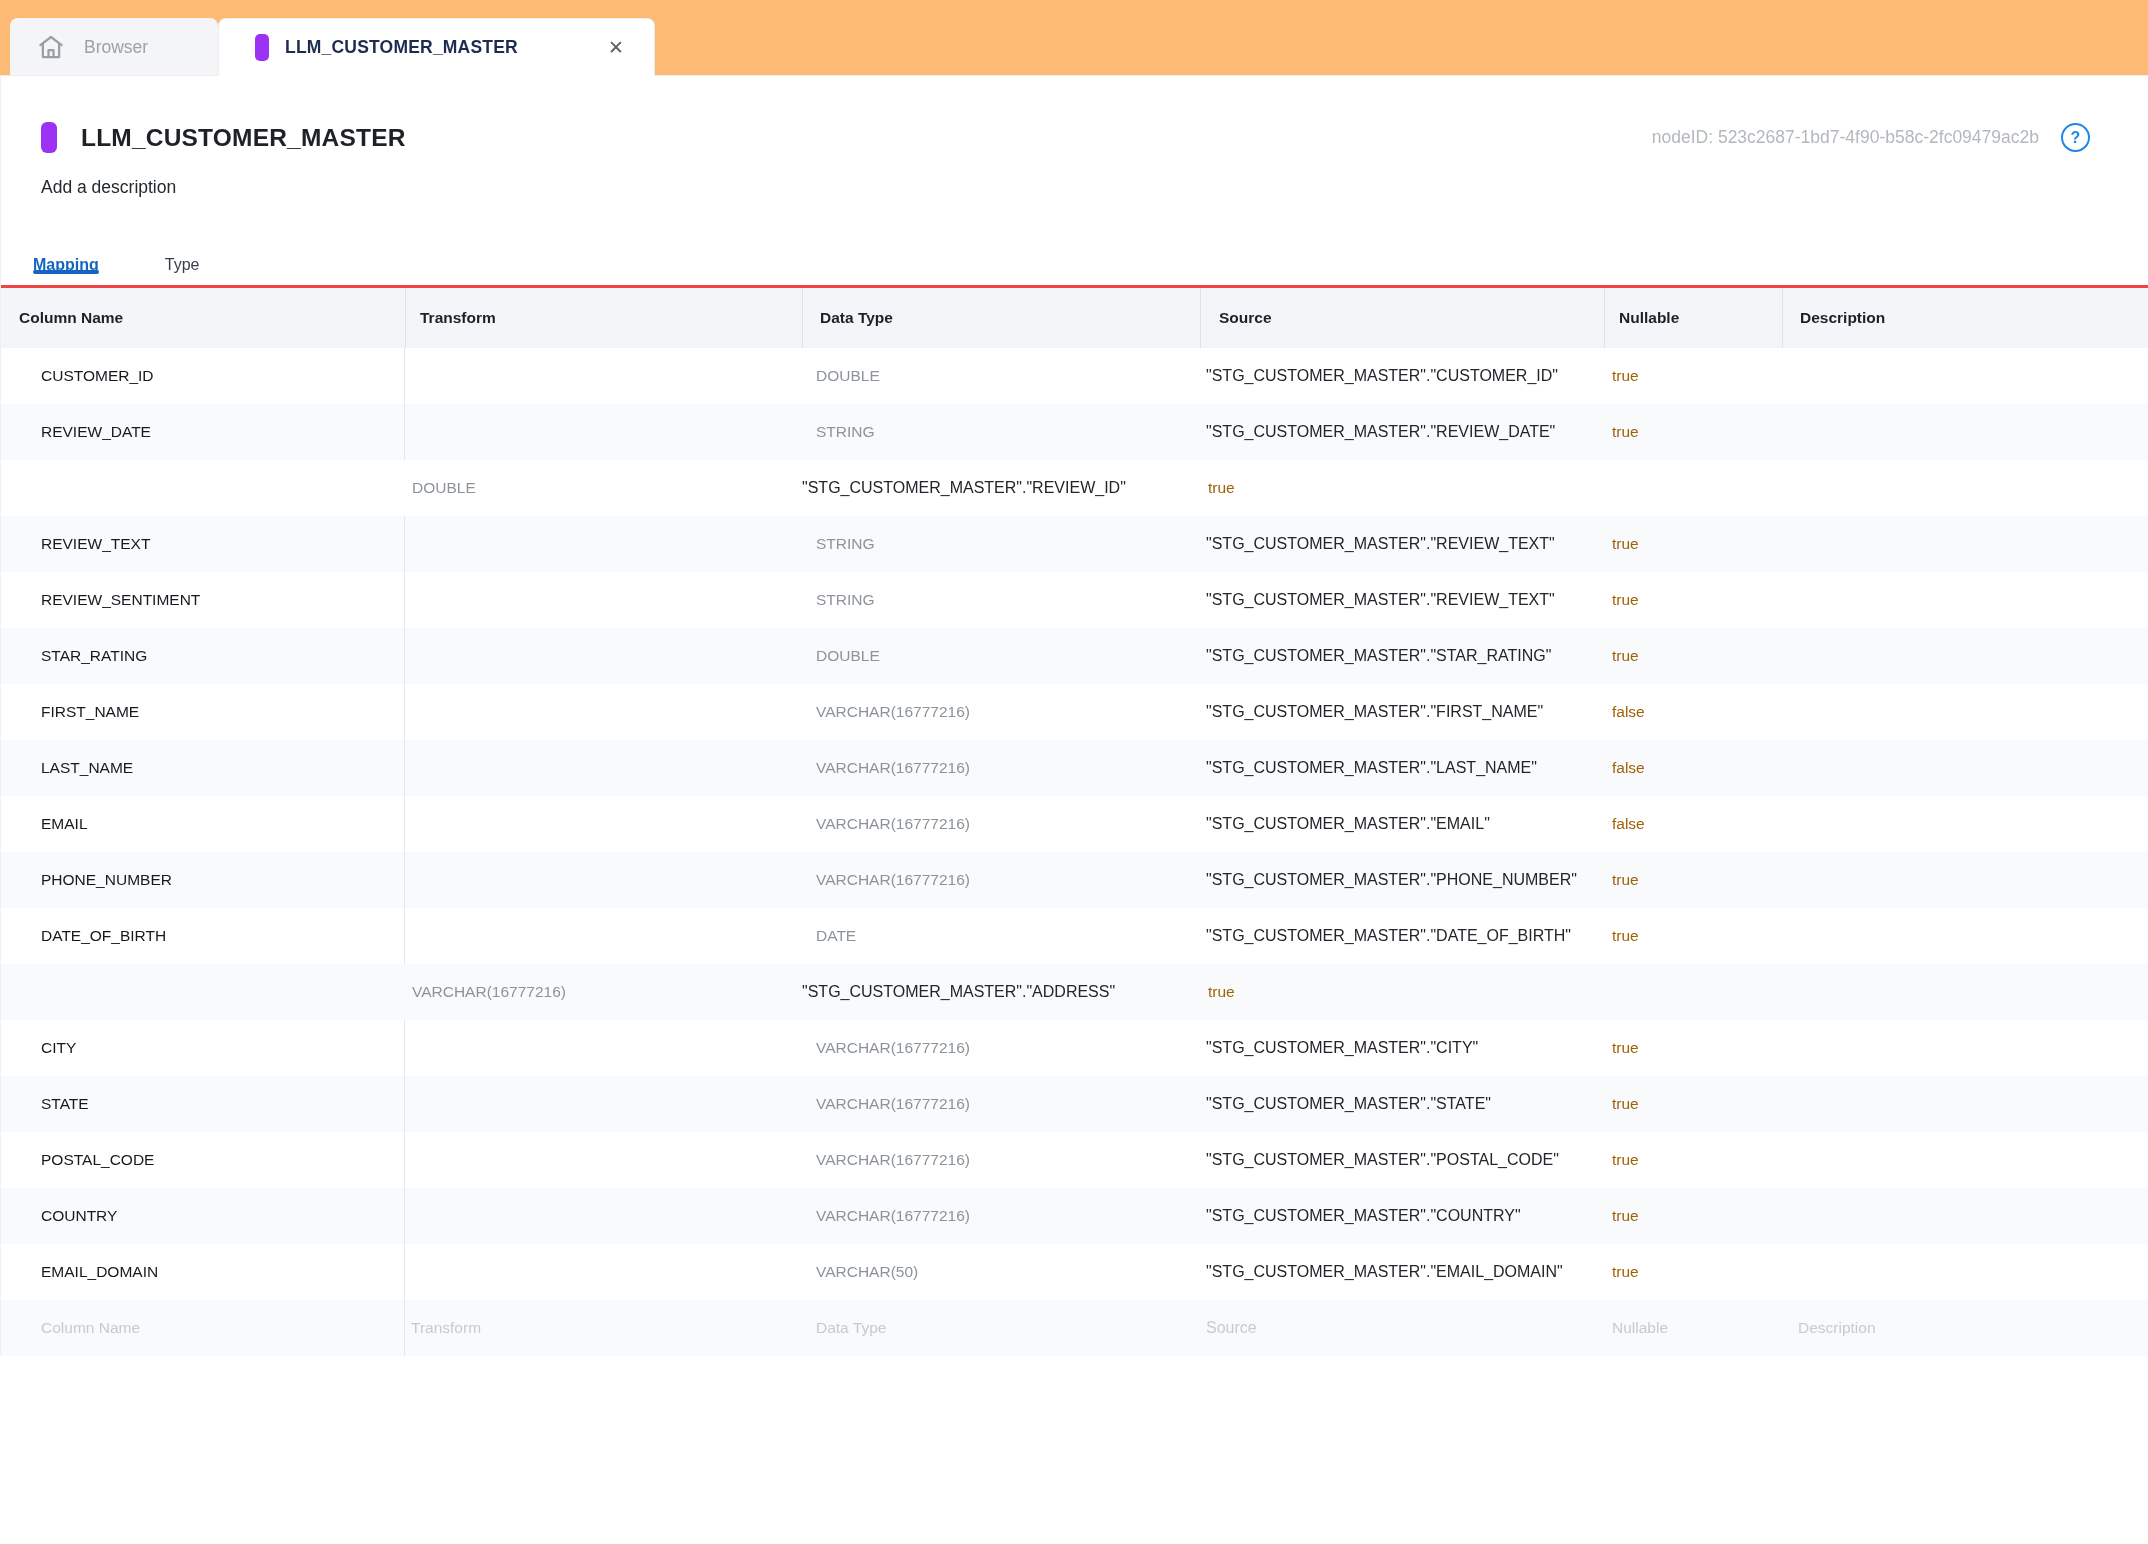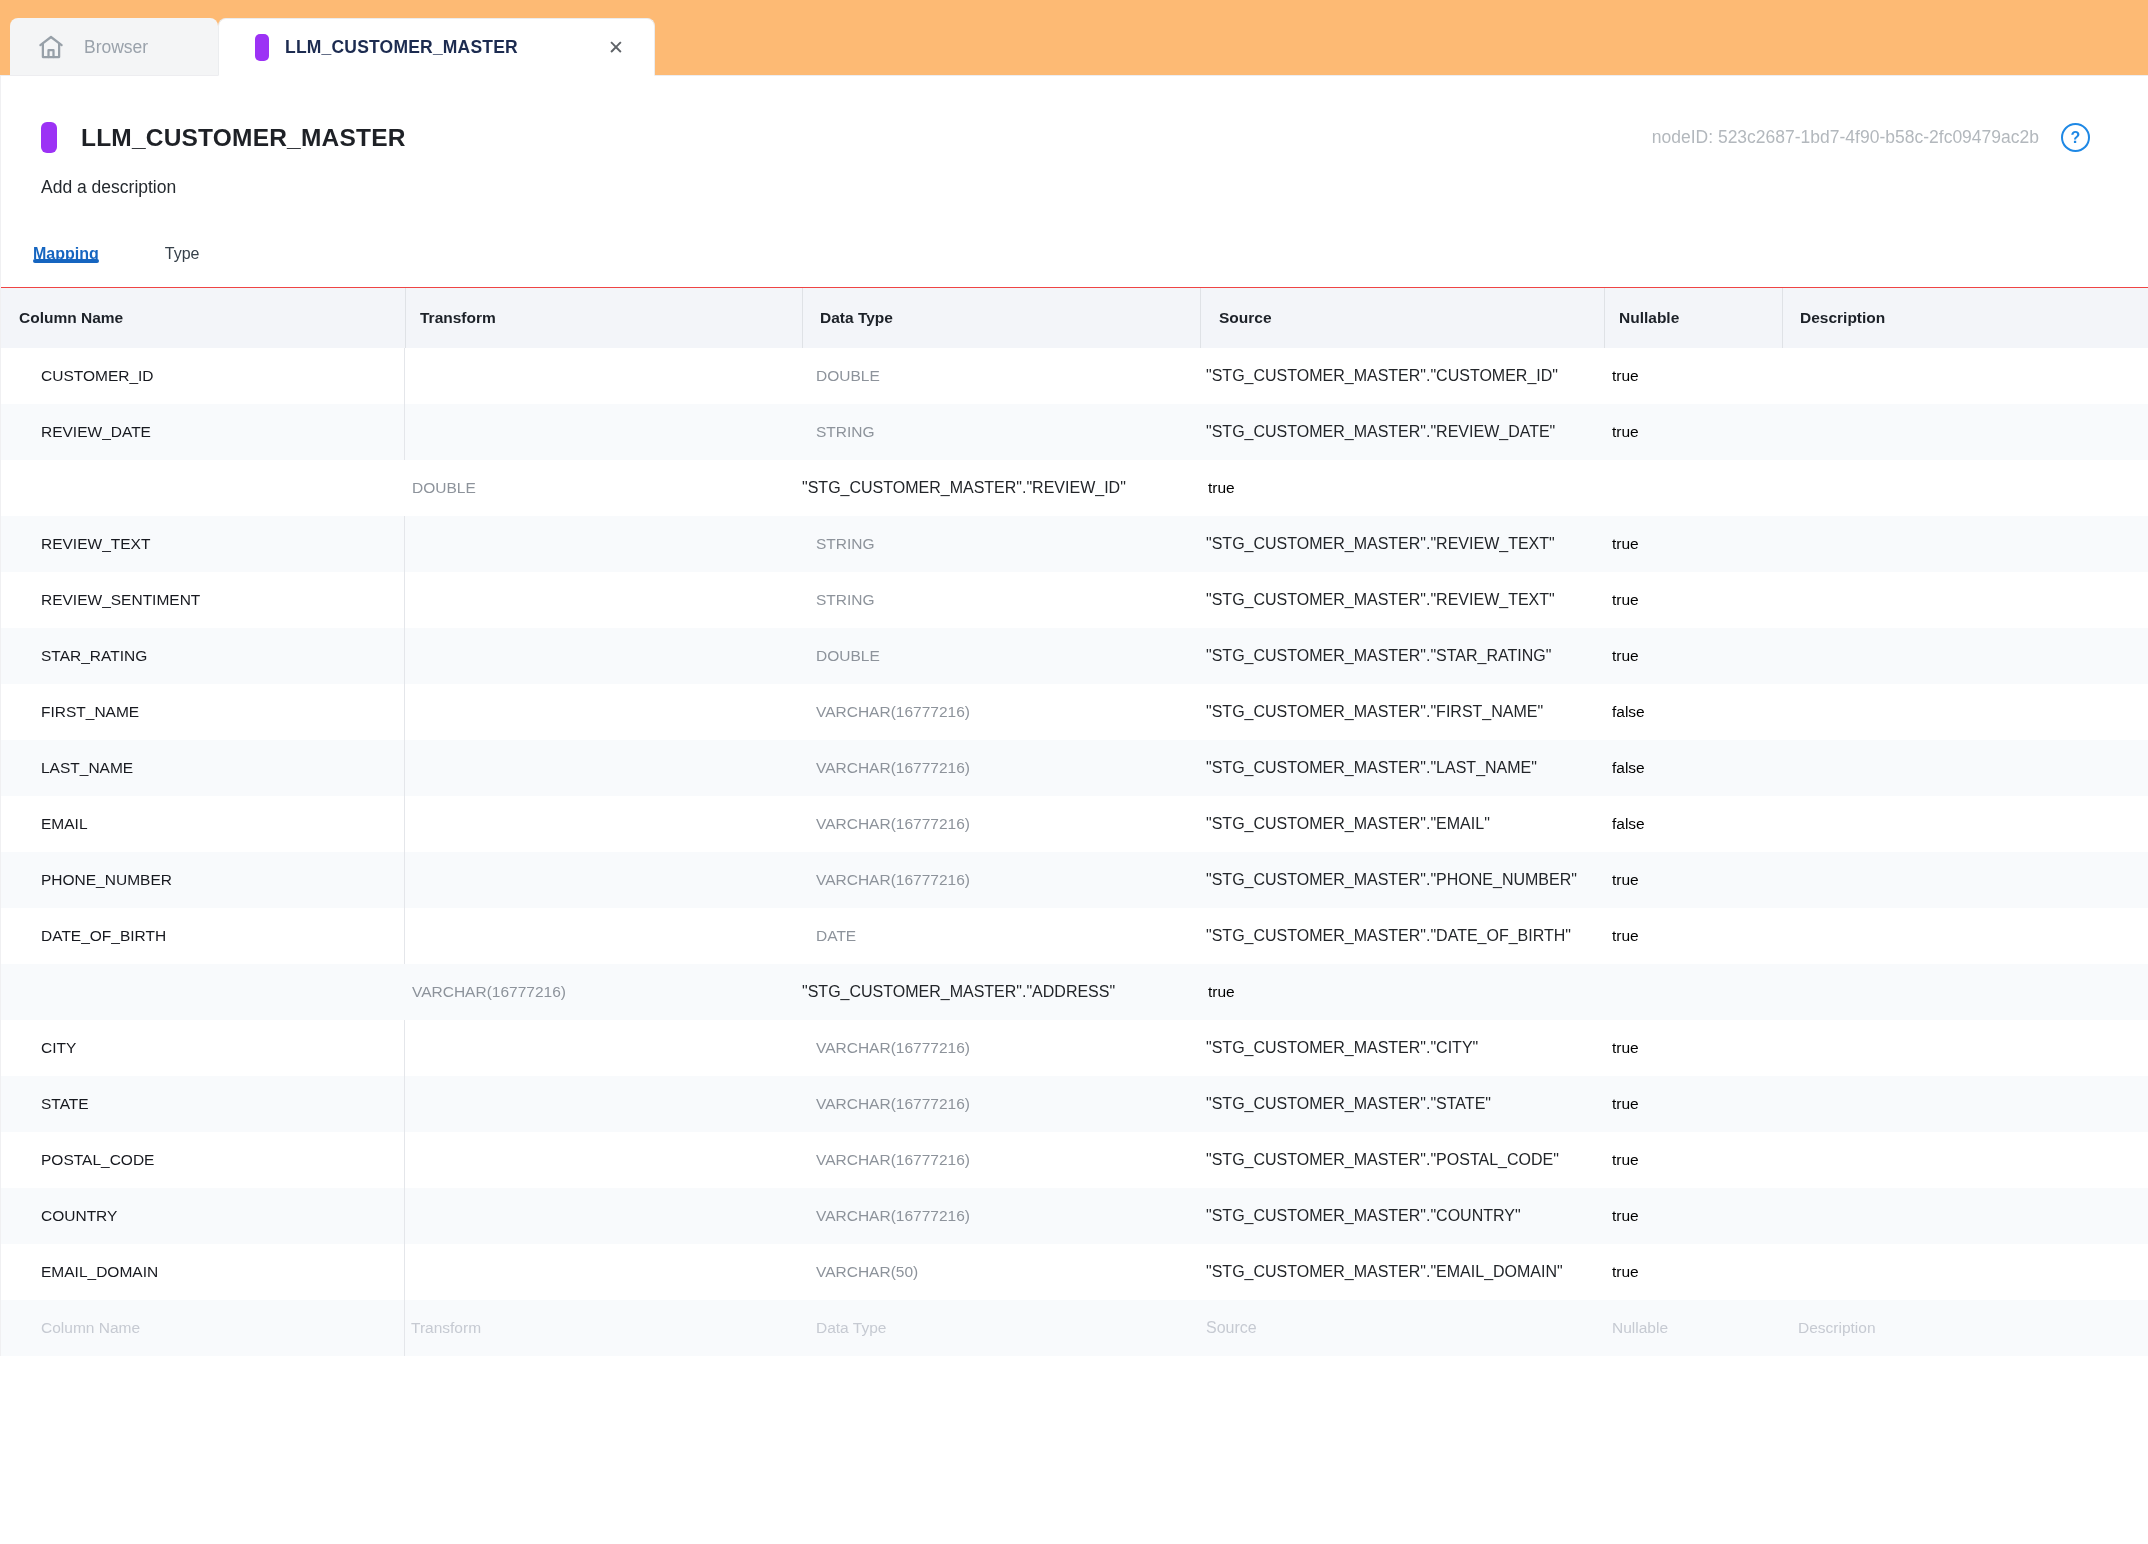--- a/index.html
+++ b/index.html
@@ -37,22 +37,22 @@
   .title-right{margin-left:auto;display:flex;align-items:center;gap:22px;}
   .node-id{color:#b3b8bd;font-size:17.5px;}
   .help{
     width:29px;height:29px;border-radius:50%;border:2.5px solid #1e88e5;box-sizing:border-box;
     color:#1e88e5;font-size:16px;font-weight:700;display:flex;align-items:center;justify-content:center;
     cursor:pointer;
   }
   .desc{margin-top:24px;font-size:17.5px;color:#24292e;cursor:text;width:fit-content;}
   
   .subtabs{
-    margin-top:38px;height:52px;box-sizing:border-box;border-bottom:1px solid #ef4444;
-    display:flex;gap:66px;padding-left:32px;align-items:flex-start;
+    margin-top:38px;height:52px;box-sizing:border-box;border-bottom:3px solid #ef4444;
+    display:flex;gap:66px;padding-left:32px;align-items:center;
   }
   .subtab{position:relative;padding-top:9px;font-size:16px;color:#36404a;cursor:pointer;}
   .subtab.active{color:#1565c0;font-weight:700;}
   .subtab.active::after{
     content:'';position:absolute;left:0;right:0;bottom:0;height:4px;border-radius:2px;background:#1565c0;
   }
   
   .thead{display:flex;height:60px;background:#f3f5f9;}
   .hcell{
     box-sizing:border-box;line-height:60px;font-size:15.5px;font-weight:700;color:#1c2128;
@@ -68,21 +68,21 @@
   .trow{display:flex;height:56px;background:#fff;}
   .trow.alt{background:#f8fafc;}
   .cell{
     box-sizing:border-box;line-height:56px;font-size:15.5px;
     white-space:nowrap;overflow:hidden;
   }
   .cell-column-name{width:404px;padding-left:40px;border-right:1px solid #e4e6ea;color:#17191f;font-weight:500;}
   .cell-transform{width:397px;padding-left:6px;}
   .cell-data-type{width:398px;padding-left:14px;color:#8d939b;}
   .cell-source{width:404px;padding-left:6px;padding-right:26px;font-size:16px;color:#222529;}
-  .cell-nullable{width:178px;padding-left:8px;color:#000000;}
+  .cell-nullable{width:178px;padding-left:8px;color:#a16207;}
   .cell-description{flex:1;padding-left:16px;}
   .trow.ghost{background:#f8fafc;}
   .trow.ghost .cell{color:#c6cad2;font-weight:400;}
 </style>
 </head>
 <body>
 
 <div class="tabstrip">
   <div class="tab tab-browser">
     <svg class="home-svg" viewBox="0 0 24 24" fill="none" stroke="#97a0a8" stroke-width="1.8" stroke-linecap="round" stroke-linejoin="round">

